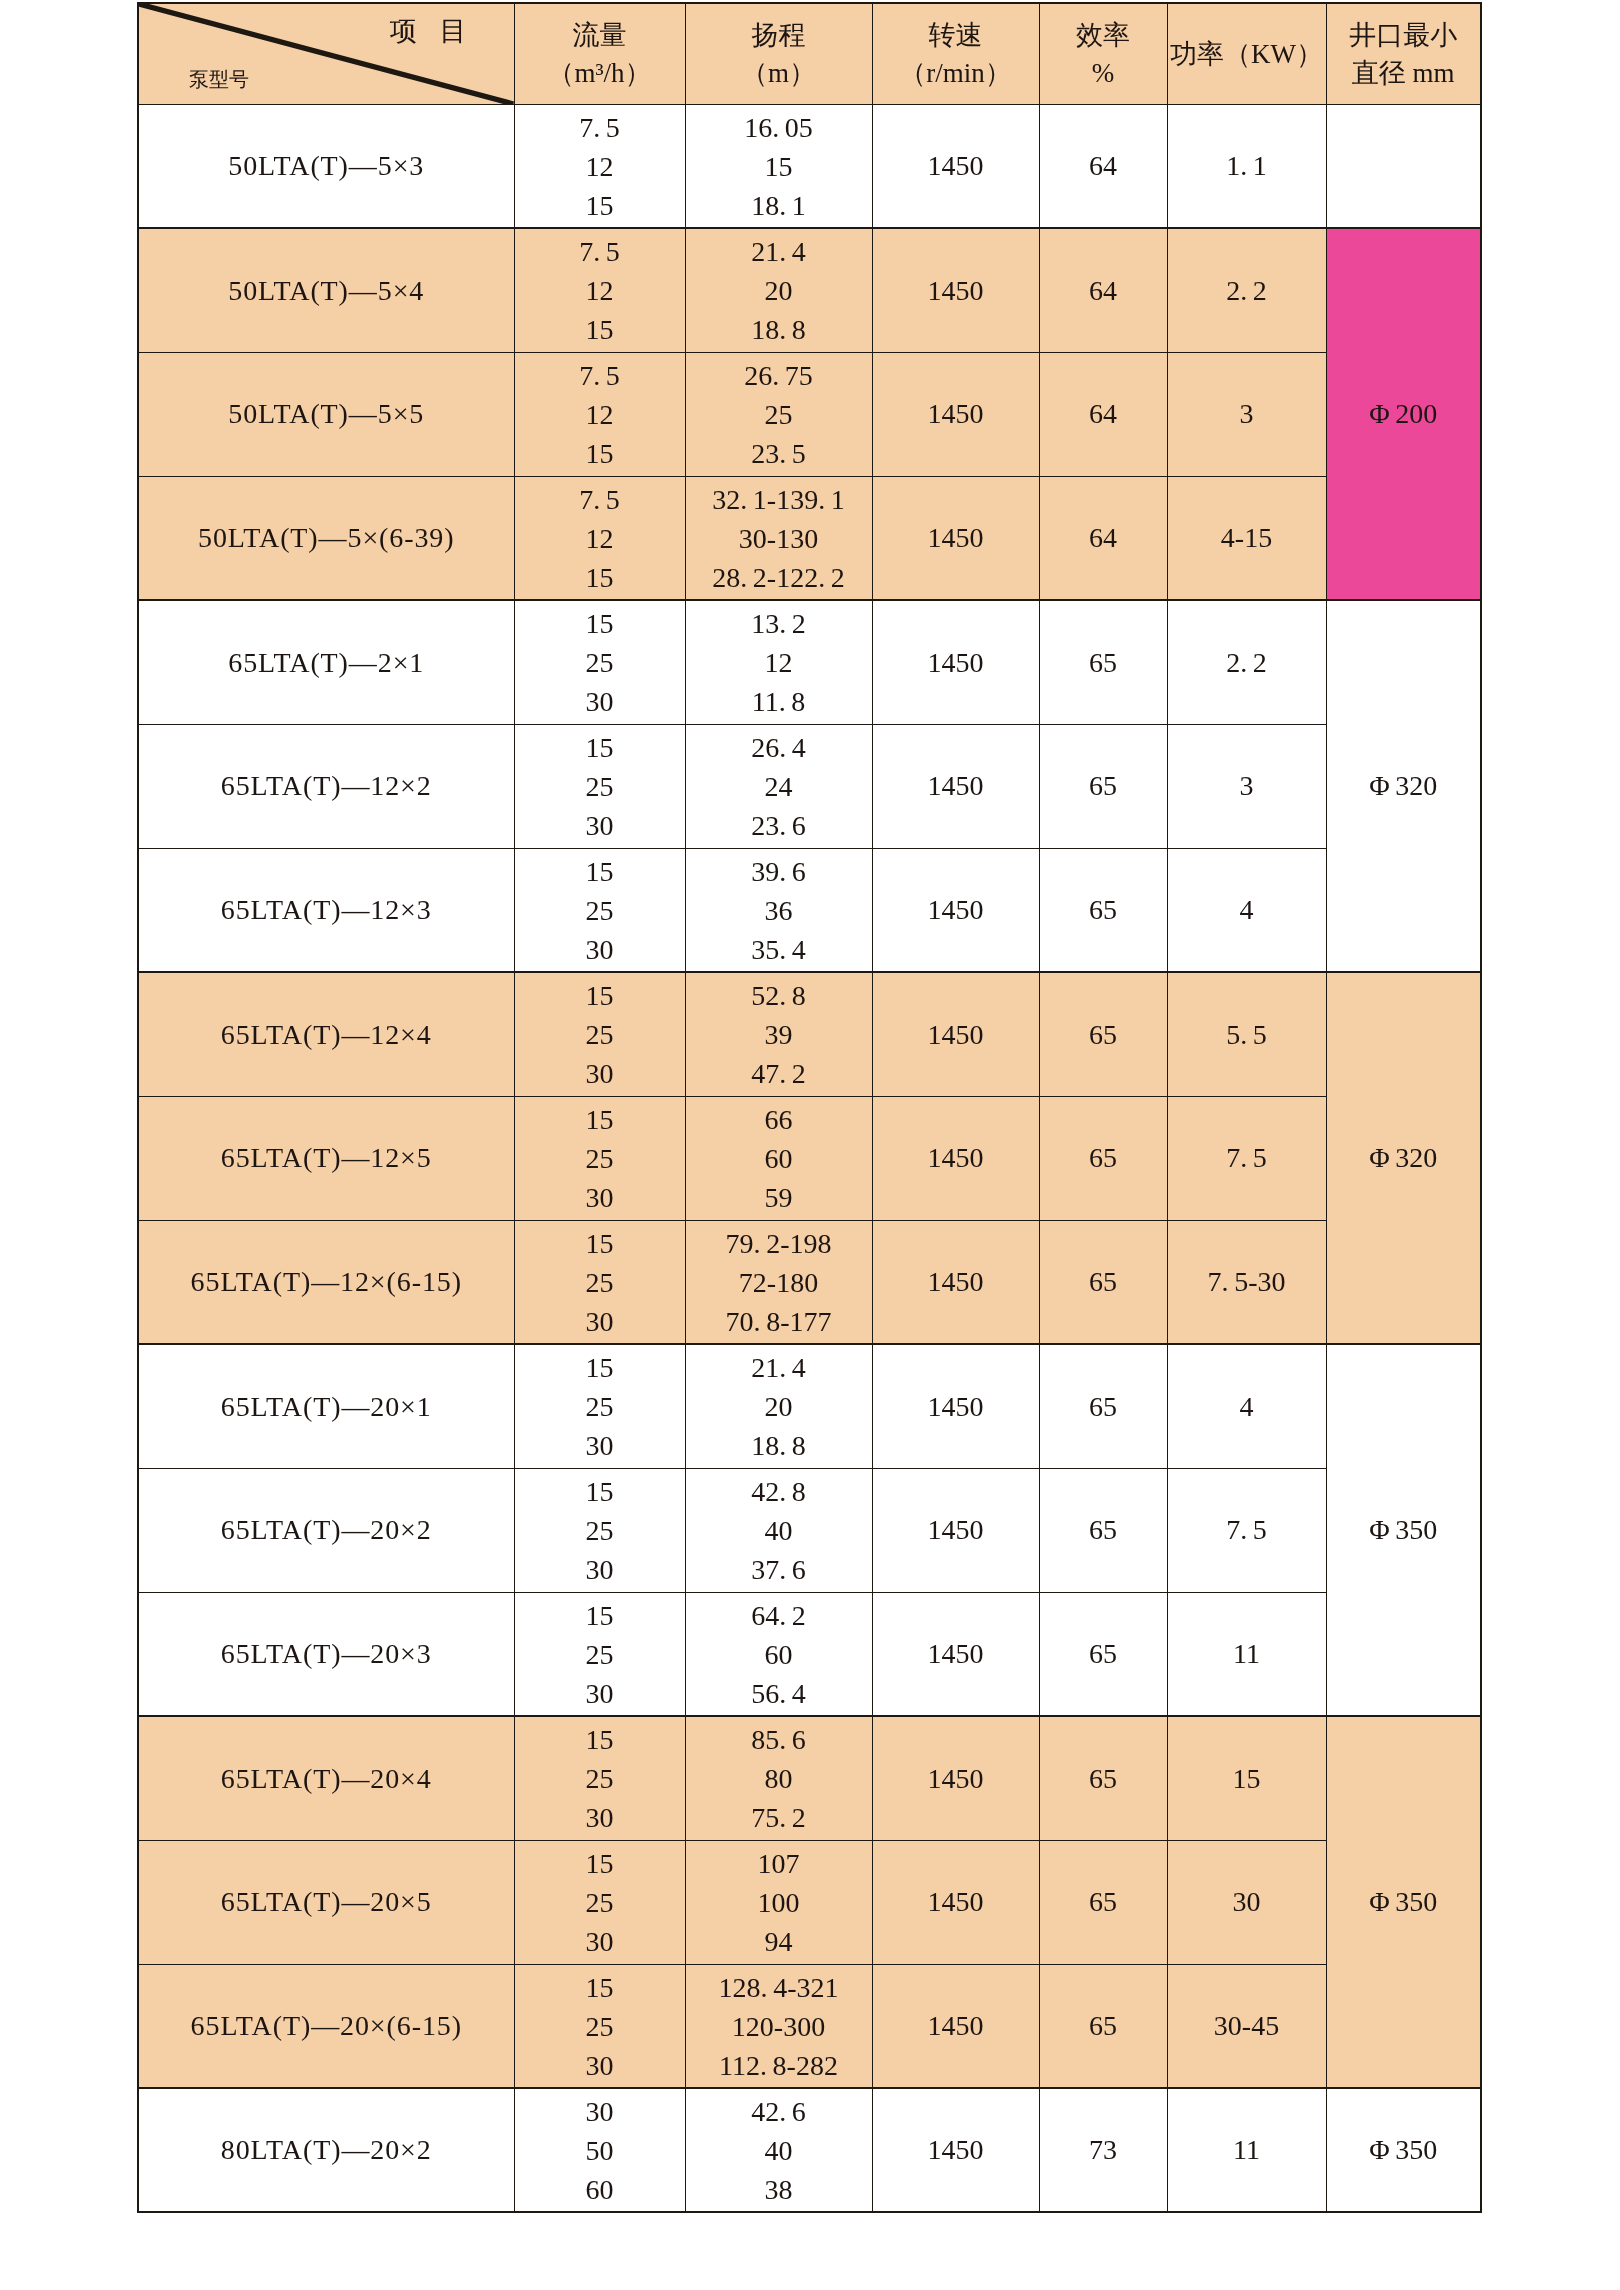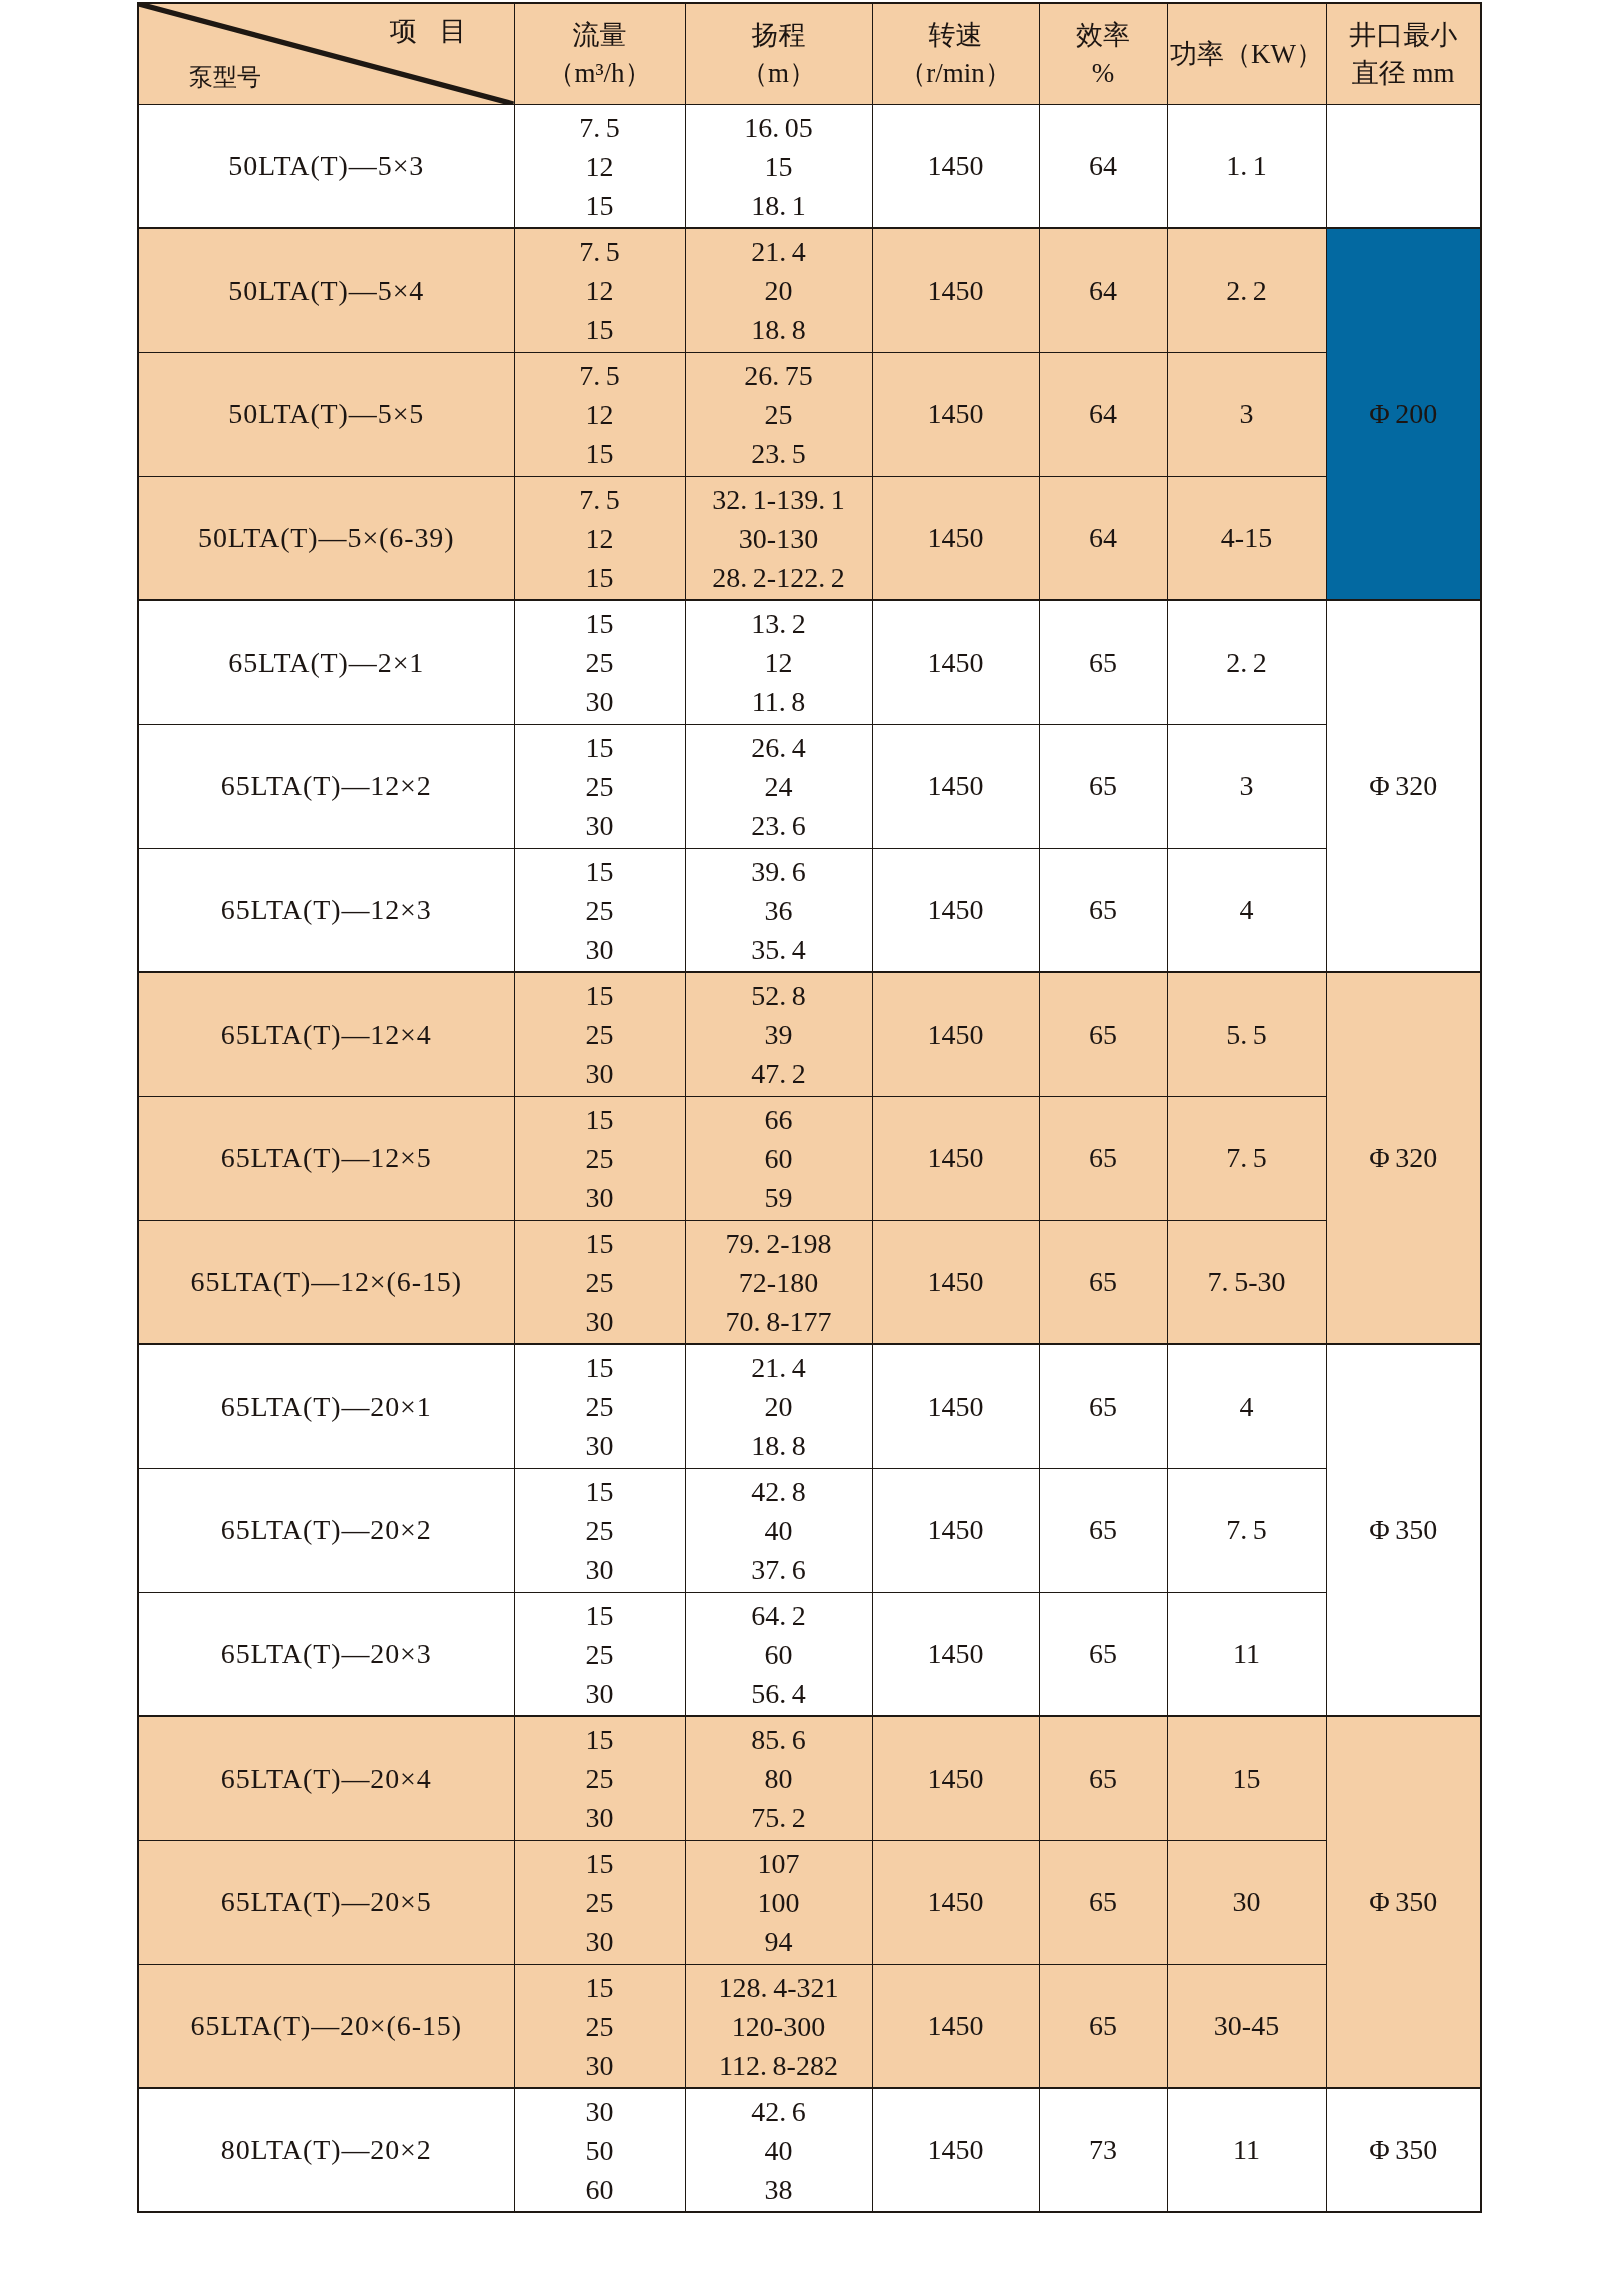--- a/index.html
+++ b/index.html
@@ -35,21 +35,21 @@
   .dia{font-size:28px;white-space:nowrap;}
   
   th.corner{position:relative;padding:8px;}
   th.corner svg{position:absolute;left:0;top:0;width:100%;height:100%;display:block;}
   .corner-top{
     position:absolute;top:9px;right:47px;
     font-size:27px;white-space:pre;word-spacing:16px;
   }
   .corner-bottom{
     position:absolute;bottom:10.7px;left:50px;
-    font-size:24px;white-space:nowrap;
+    font-size:20px;white-space:nowrap;
   }
 </style>
 </head>
 <body>
 
 <div id="page">
   <table class="pump">
     <colgroup>
       <col style="width:376px">
       <col style="width:171px">
@@ -119,21 +119,21 @@
             <span>15</span>
           </td>
           <td class="multi">
             <span>21. 4</span>
             <span>20</span>
             <span>18. 8</span>
           </td>
           <td class="num">1450</td>
           <td class="num">64</td>
           <td class="num">2. 2</td>
-          <td class="dia" rowspan="3" style="background: #0369a1;">Φ 200</td>
+          <td class="dia" rowspan="3" style="background: #ec4899;">Φ 200</td>
         </tr>
         <tr class="shaded">
           <td class="model">50LTA(T)—5×5</td>
           <td class="multi">
             <span>7. 5</span>
             <span>12</span>
             <span>15</span>
           </td>
           <td class="multi">
             <span>26. 75</span>

